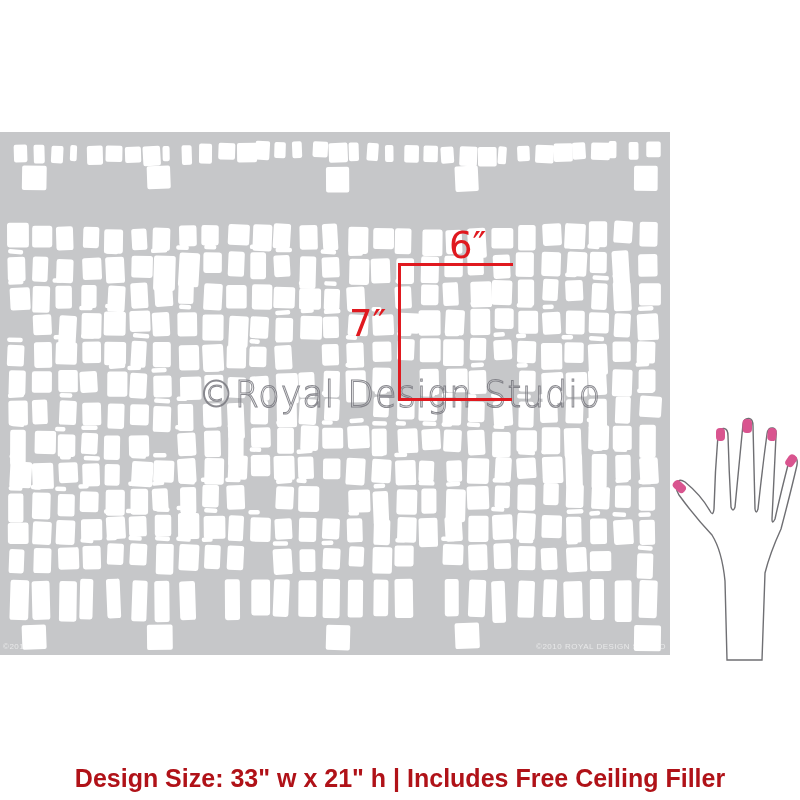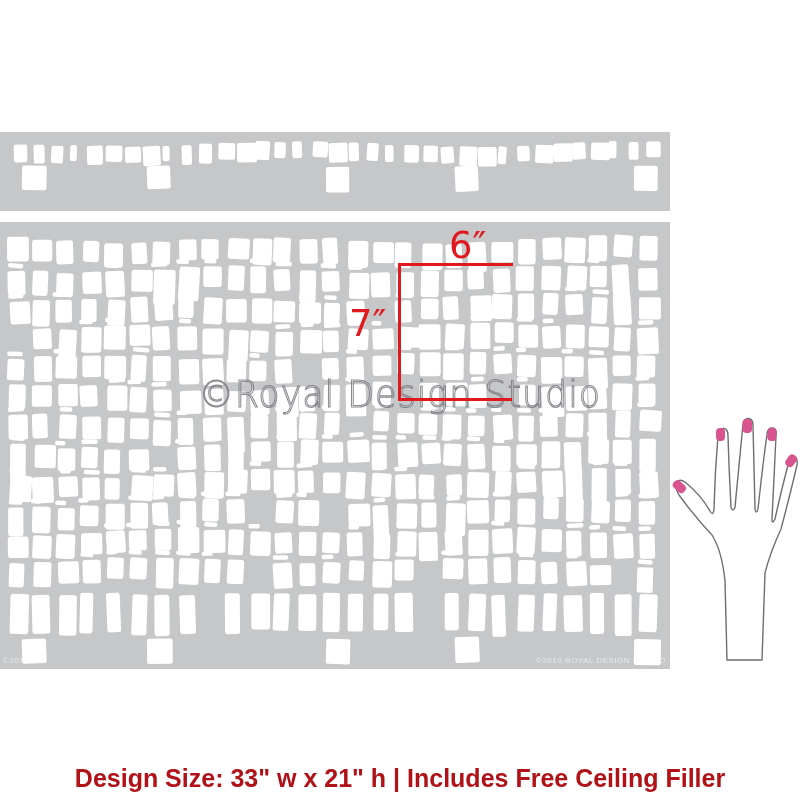--- a/index.html
+++ b/index.html
@@ -5,21 +5,21 @@
   html,body{margin:0;padding:0;}
   body{
     width:800px;height:800px;position:relative;overflow:hidden;
     background:#ffffff;
     font-family:"Liberation Sans", sans-serif;
   }
   .panel{
     position:absolute;left:0;background:var(--stencil-gray);
   }
   #ceiling-filler-strip{top:132px;width:670px;height:79px;}
-  #main-stencil{top:222px;width:670px;height:447px;}
+  #main-stencil{top:208px;width:670px;height:447px;}
   .pattern-svg{position:absolute;left:0;top:0;display:block;}
   #watermark{
     position:absolute;left:0;top:372px;width:800px;text-align:center;
     font-family:"DejaVu Sans", sans-serif;font-weight:300;
     font-size:38px;letter-spacing:1px;
     color:rgba(255,255,255,0.25);
     -webkit-text-stroke:1.1px rgba(118,118,124,0.85);
     transform:scaleX(0.92);transform-origin:50% 50%;
     z-index:4;pointer-events:none;
   }

